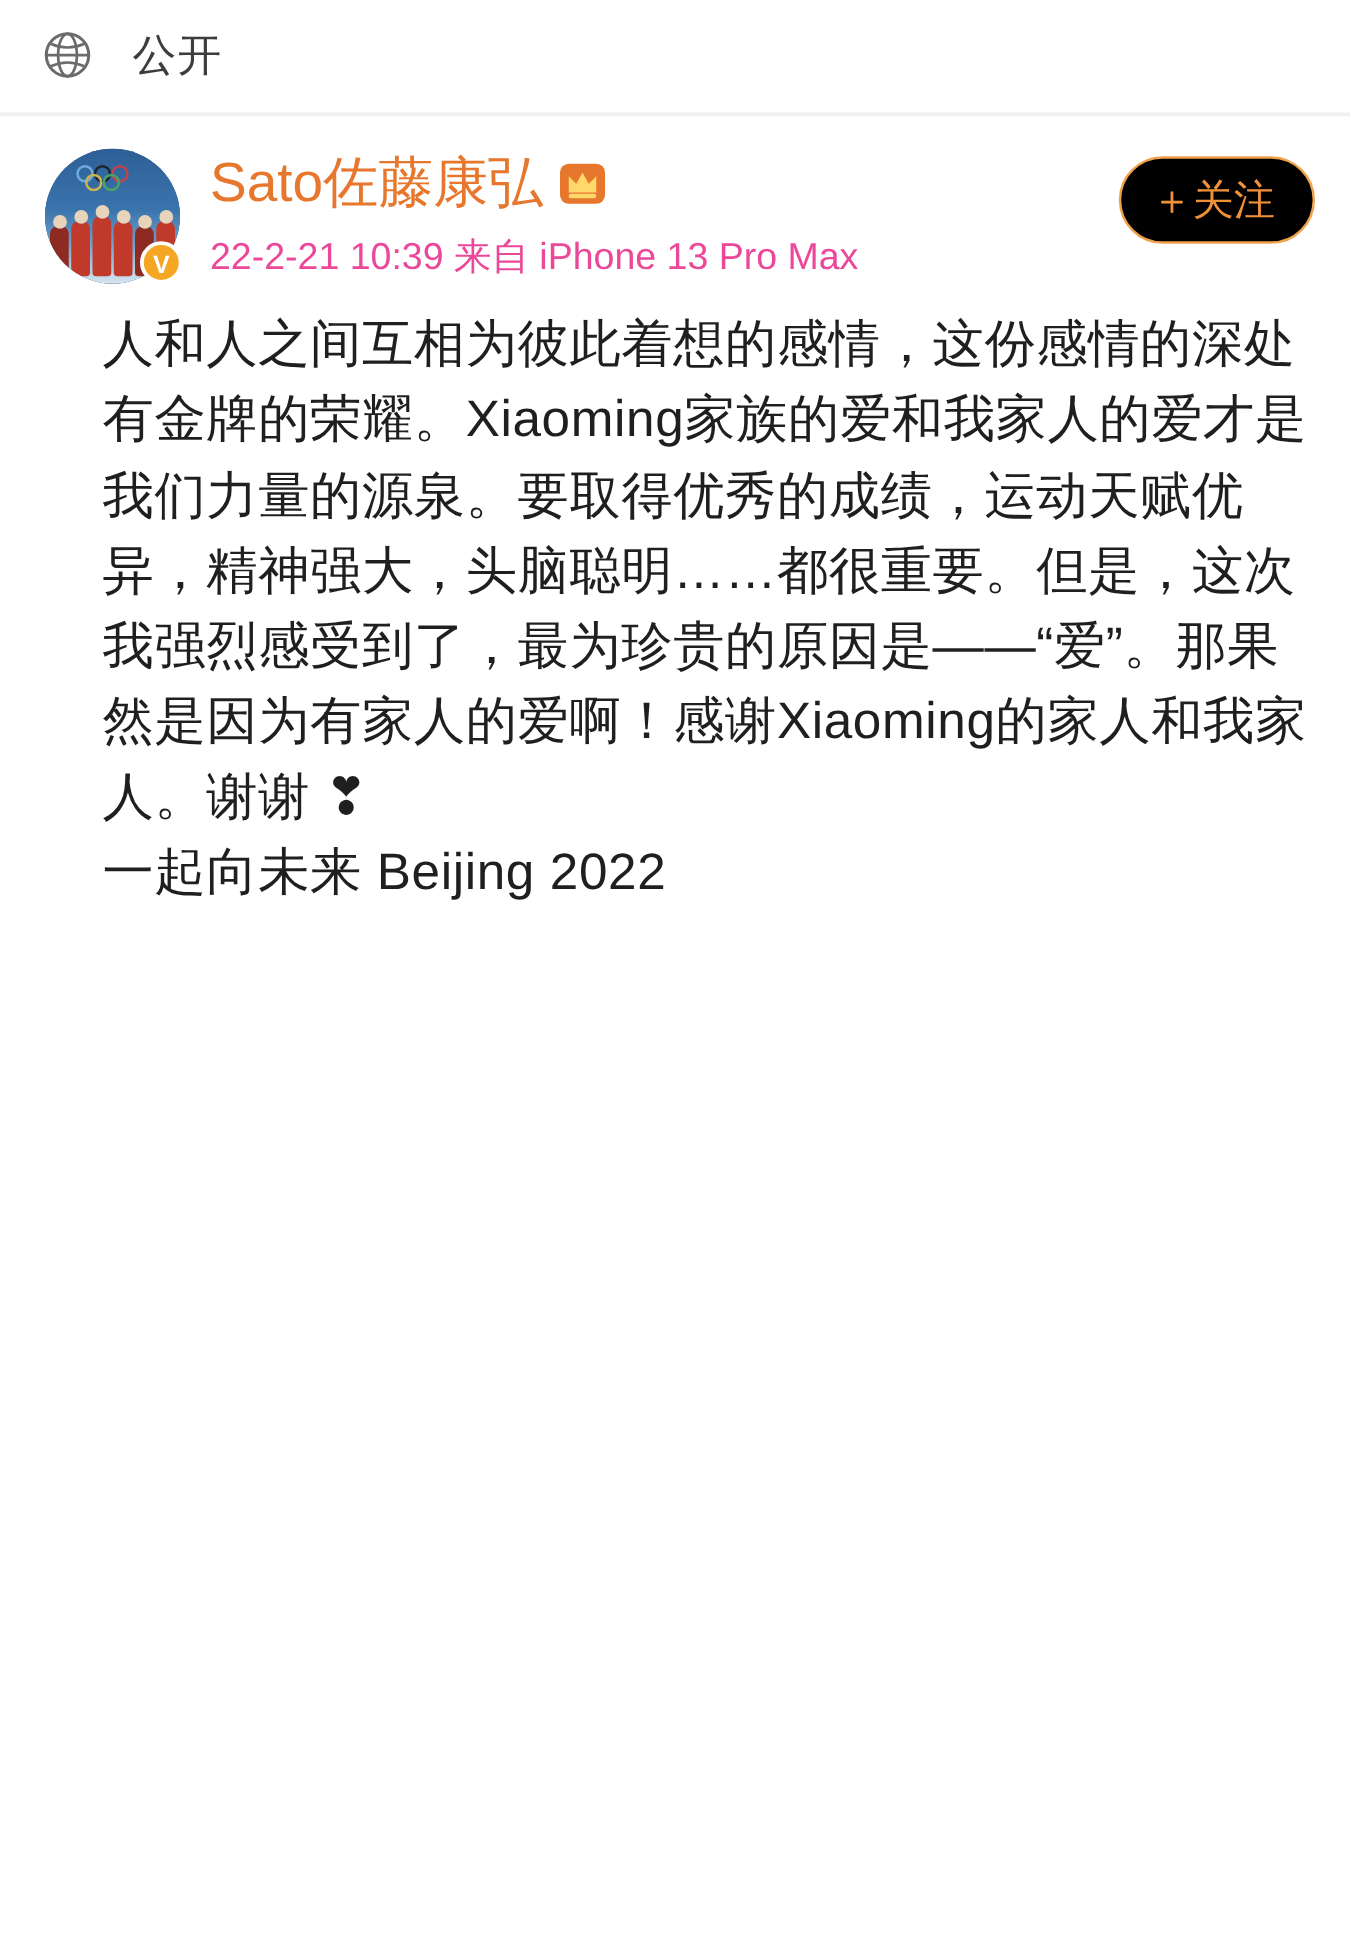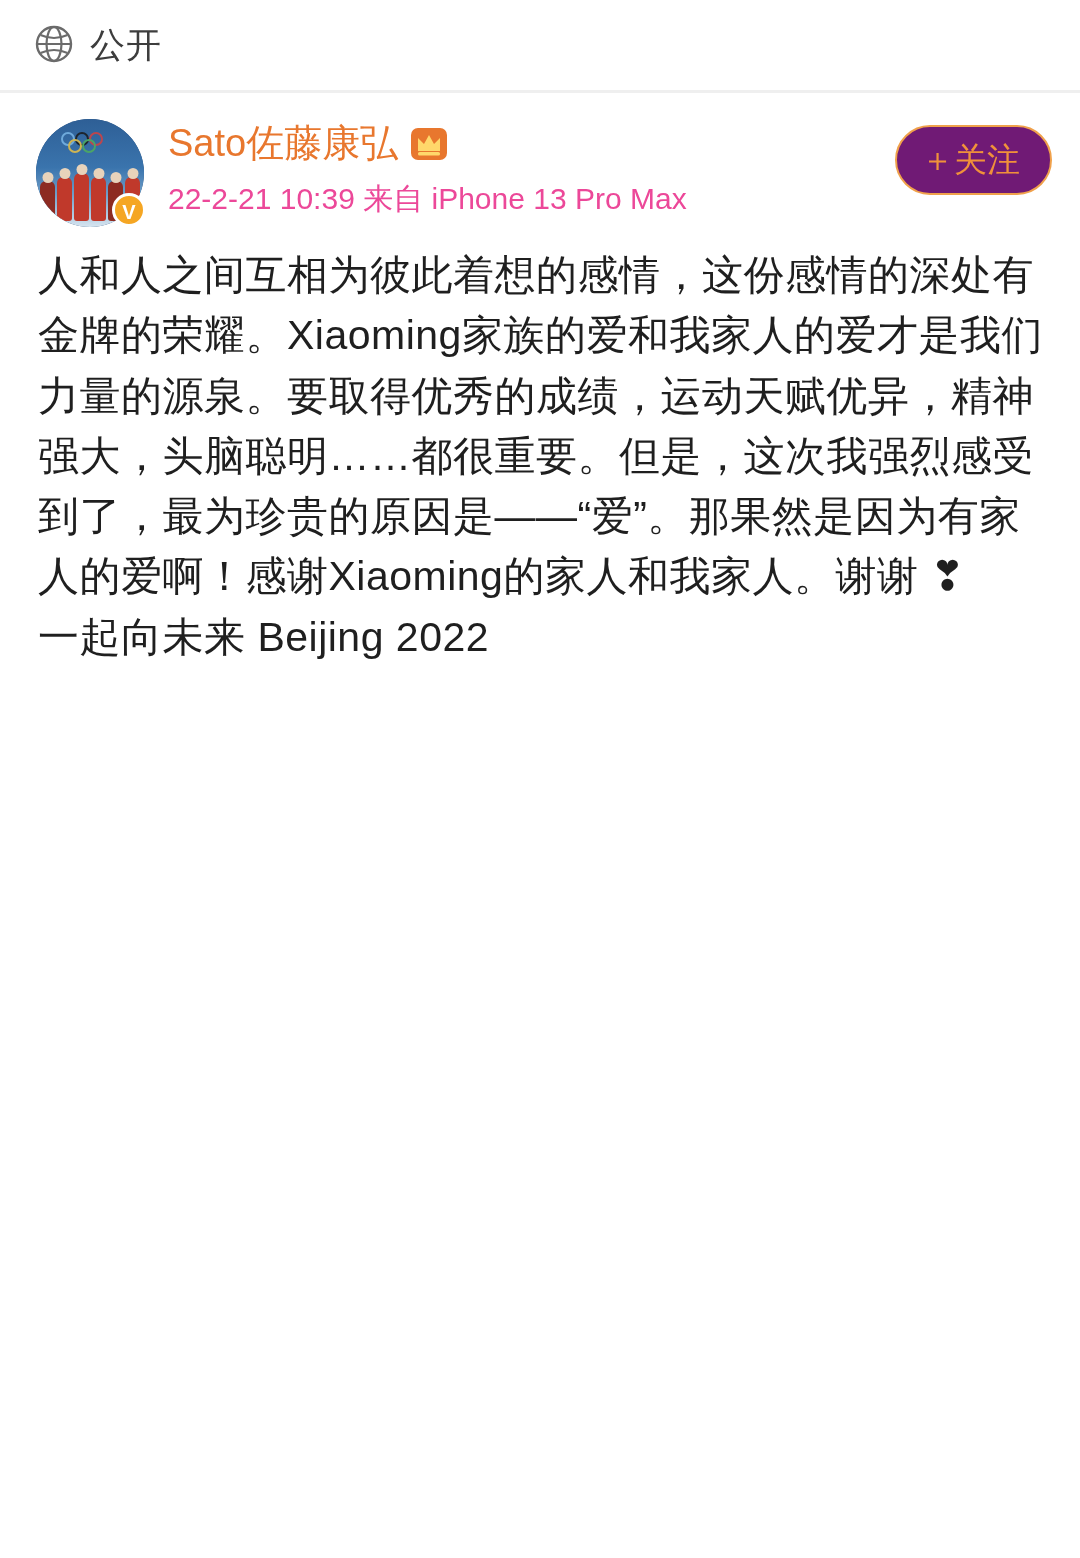--- a/index.html
+++ b/index.html
@@ -13,21 +13,21 @@
     font-family: "Liberation Sans", "DejaVu Sans", sans-serif;
     color: #1a1a1a;
     overflow: hidden;
     position: relative;
   }
 
   
   .privacy-bar {
     display: flex;
     align-items: center;
-    gap: 16px;
+    gap: 32px;
     padding: 22px 0 24px 34px;
     height: 44px;
   }
   .globe-icon {
     width: 40px;
     height: 40px;
     flex: 0 0 40px;
     position: relative;
   }
   .globe-icon svg { display: block; }
@@ -126,21 +126,21 @@
     flex: 1 1 auto;
     min-width: 0;
     padding-top: 4px;
   }
   .author-name-line {
     display: flex;
     align-items: center;
     gap: 10px;
   }
   .author-name {
-    font-size: 38px;
+    font-size: 44px;
     color: #e8772e;
     line-height: 1.1;
     white-space: nowrap;
   }
   .crown-icon {
     width: 42px;
     height: 42px;
     flex: 0 0 42px;
   }
   .post-meta {
@@ -148,37 +148,38 @@
     font-size: 30px;
     color: #ec4899;
     white-space: nowrap;
   }
 
   .follow-btn {
     flex: 0 0 auto;
     margin-top: 6px;
     border: 2px solid #f0a14b;
     color: #f0913a;
-    background: #701a75;
+    background: #000000;
     border-radius: 42px;
     font-size: 33px;
     padding: 16px 30px 17px 24px;
     line-height: 1;
     white-space: nowrap;
     cursor: pointer;
     font-family: "Liberation Sans", "DejaVu Sans", sans-serif;
   }
 
   
   .post-body {
     padding: 18px 34px 0 38px;
     font-size: 41px;
     line-height: 1.47;
     color: #1f1f1f;
     letter-spacing: 0.5px;
+    margin-left: 44px;
   }
   .post-body p {
     margin: 0;
     white-space: pre-wrap;
   }
   .para-gap { height: 52px; }
 </style>
 </head>
 <body>
 

